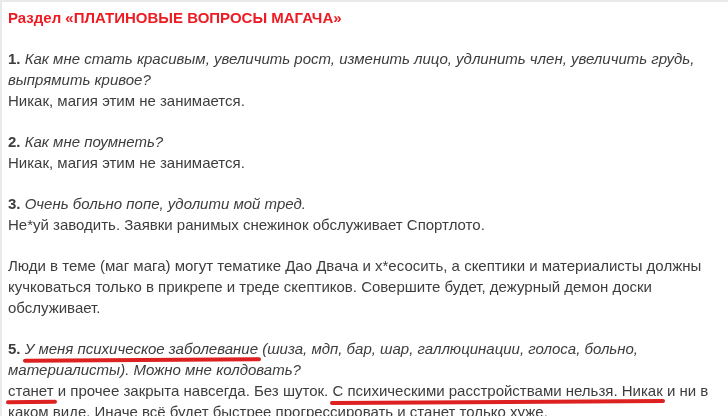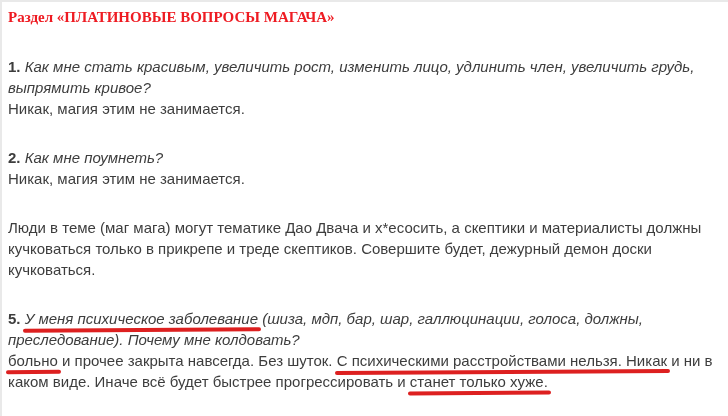--- a/index.html
+++ b/index.html
@@ -15,23 +15,22 @@
   .page {
     padding: 5px 6px 0 6px;
     font-family: "Liberation Sans", "DejaVu Sans", sans-serif;
     font-size: 15px;
     line-height: 21px;
     color: var(--text, #3d3d3d);
   }
   .title {
     font-weight: 700;
     color: var(--title, #ee1b22);
-    font-family: Liberation Serif, serif;
   }
-  .block { margin-top: 28px; }
+  .block { margin-top: 20px; }
   .line { white-space: nowrap; }
   .q { font-style: italic; }
   .num { font-weight: 700; font-style: normal; }
   .ul { position: relative; }
   .ul::after {
     content: "";
     position: absolute;
     left: -2px;
     right: -3px;
     bottom: -5px;
@@ -64,42 +63,51 @@
   <div class="block">
     <div class="line q">
       <span class="num">2.</span>
       <span>Как мне поумнеть?</span>
     </div>
     <div class="line a">
       <span>Никак, магия этим не занимается.</span>
     </div>
   </div>
 
+  <div class="block">
+    <div class="line q">
+      <span class="num">3.</span>
+      <span>Очень больно попе, удолити мой тред.</span>
+    </div>
+    <div class="line a">
+      <span>Не*уй заводить. Заявки ранимых снежинок обслуживает Спортлото.</span>
+    </div>
+  </div>
 
   <div class="block">
     <div class="line a">
       <span>Люди в теме (маг мага) могут тематике Дао Двача и х*есосить, а скептики и материалисты должны</span>
     </div>
     <div class="line a">
       <span>кучковаться только в прикрепе и треде скептиков. Совершите будет, дежурный демон доски</span>
     </div>
     <div class="line a">
-      <span>кучковаться.</span>
+      <span>обслуживает.</span>
     </div>
   </div>
 
   <div class="block">
     <div class="line q">
       <span class="num">5.</span>
-      <span class="ul">У меня психическое заболевание</span><span> (шиза, мдп, бар, шар, галлюцинации, голоса, должны,</span>
+      <span class="ul">У меня психическое заболевание</span><span> (шиза, мдп, бар, шар, галлюцинации, голоса, больно,</span>
     </div>
     <div class="line q">
-      <span>преследование). Почему мне колдовать?</span>
+      <span>материалисты). Можно мне колдовать?</span>
     </div>
     <div class="line a">
-      <span class="ul">больно</span><span> и прочее закрыта навсегда. Без шуток. </span><span class="ul">С психическими расстройствами нельзя. Никак</span><span> и ни в</span>
+      <span class="ul">станет</span><span> и прочее закрыта навсегда. Без шуток. </span><span class="ul">С психическими расстройствами нельзя. Никак</span><span> и ни в</span>
     </div>
     <div class="line a">
       <span>каком виде. Иначе всё будет быстрее прогрессировать и </span><span class="ul">станет только хуже.</span>
     </div>
   </div>
 
 </div>
 
 </body></html>

